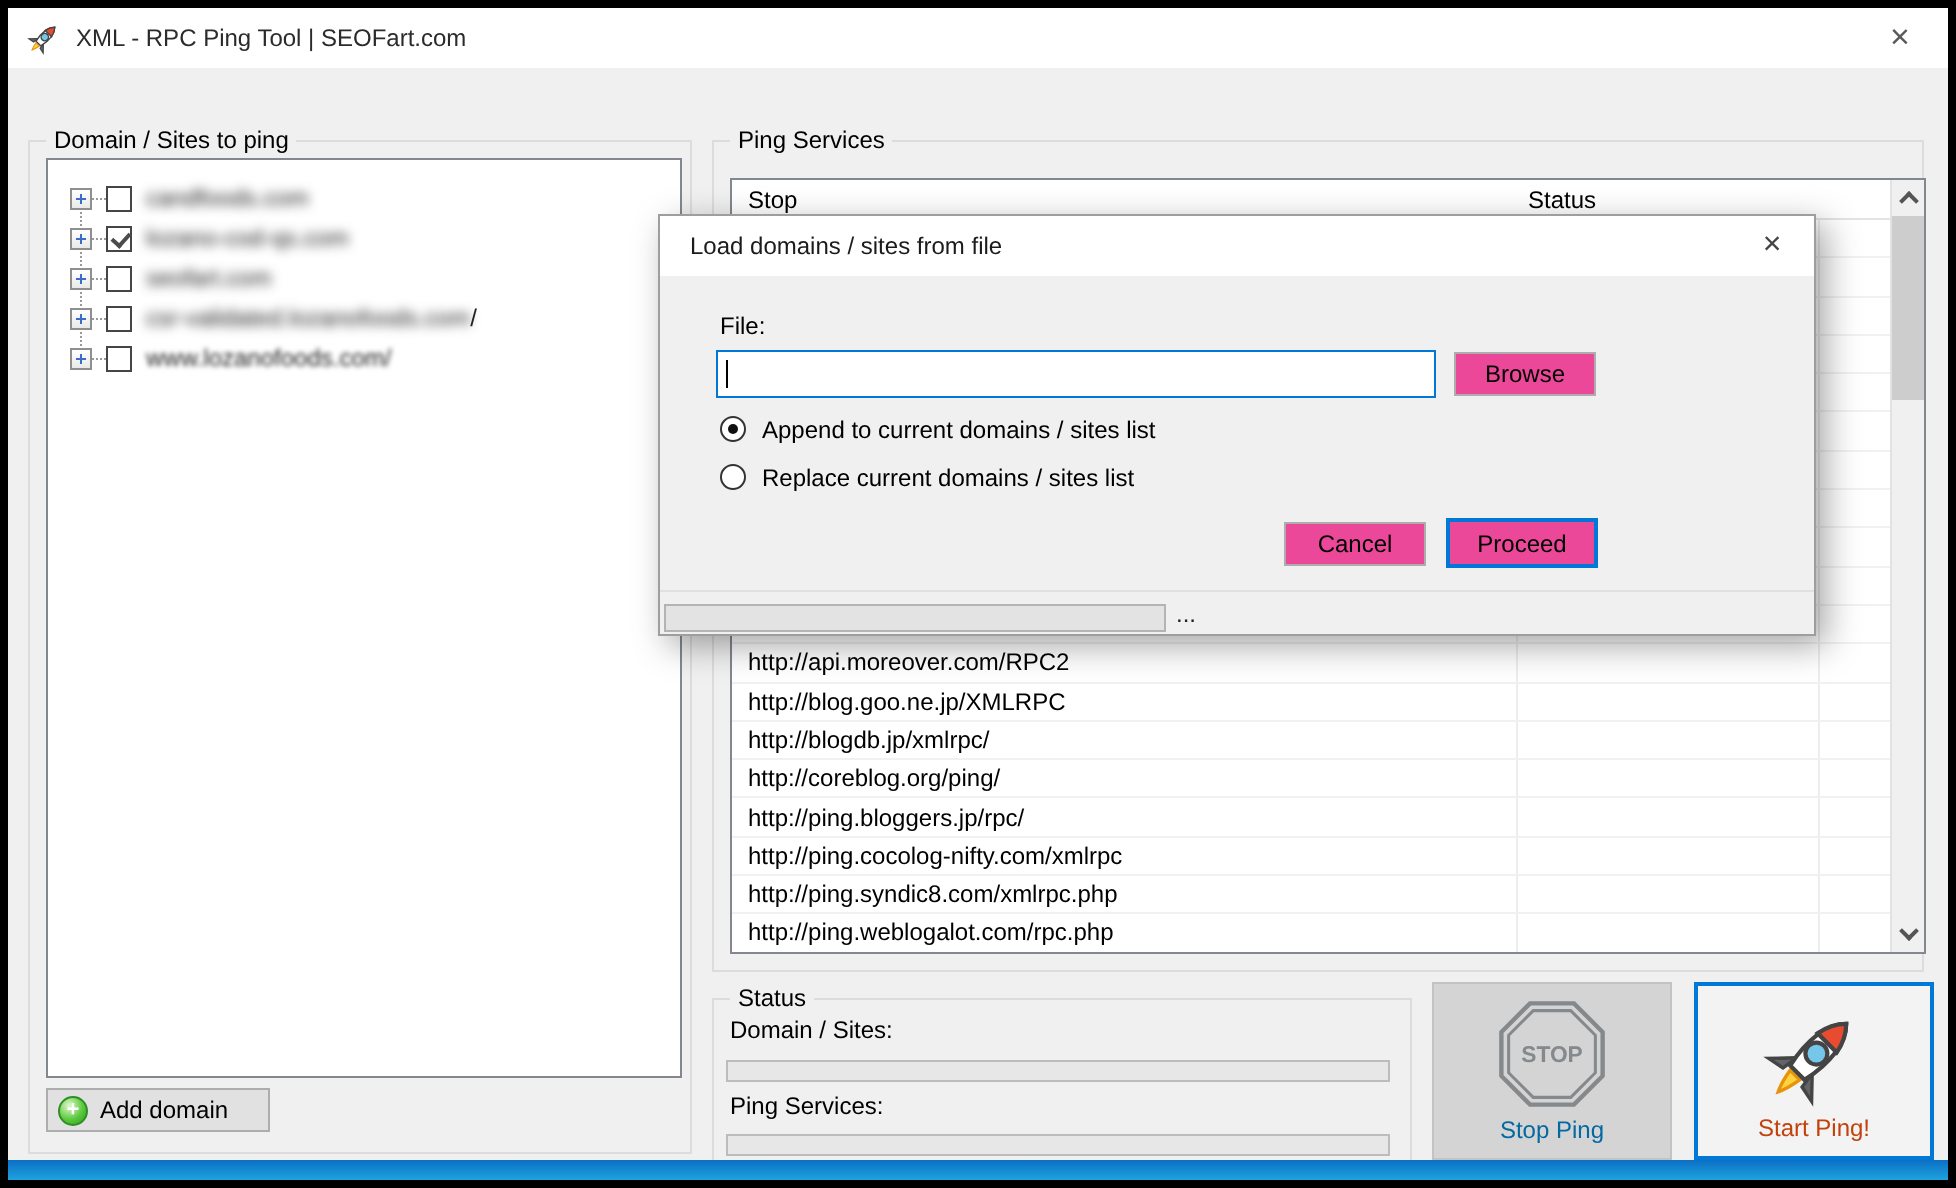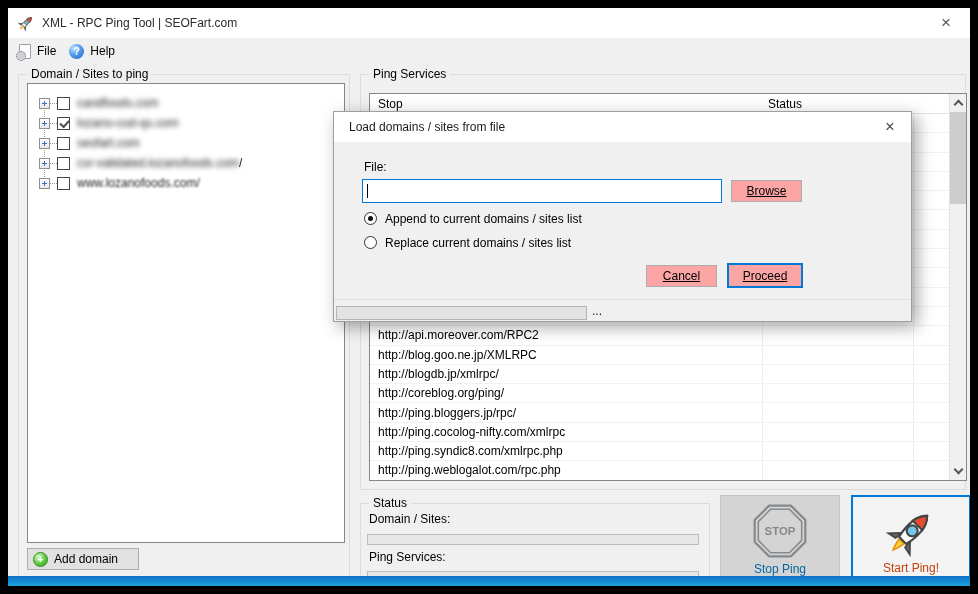--- a/index.html
+++ b/index.html
@@ -1,19 +1,19 @@
 <!DOCTYPE html>
 <html><head>
 <meta charset="utf-8">
 <style>
   html,body{margin:0;padding:0;background:#cfcfcf;}
   *{box-sizing:border-box;}
   .win{
     position:relative;width:978px;height:594px;
-    background:#f0f0f0;border:8px solid #000000;overflow:hidden;
+    background:#f0f0f0;border:4px solid #000000;overflow:hidden;
     font-family:"Liberation Sans",sans-serif;font-size:12px;color:#000;
   }
   .bottombar{position:absolute;left:0;right:0;bottom:0;height:10px;
     background:linear-gradient(180deg,#0b6fc5 0%,#1fa3de 100%);}
   
   .titlebar{position:absolute;left:0;top:0;right:0;height:30px;background:#fff;
     display:flex;align-items:center;padding-left:9px;color:#2b2b2b;}
   .title-ico{width:18px;height:18px;margin-right:7px;flex:none;}
   .closebtn{position:absolute;right:8px;top:2px;width:32px;height:25px;
     display:flex;align-items:center;justify-content:center;color:#5a5a5a;font-size:17px;cursor:default;}
@@ -69,21 +69,21 @@
   .bigicon{position:absolute;top:8px;left:50%;transform:translateX(-50%);}
   
   .dlg{position:absolute;left:325px;top:103px;width:579px;height:211px;background:#f0f0f0;
     border:1px solid #9e9e9e;box-shadow:5px 5px 16px rgba(0,0,0,.35);z-index:20;}
   .dlg-title{position:absolute;left:0;top:0;right:0;height:30px;background:#fff;display:flex;align-items:center;padding-left:15px;color:#1b1b1b;}
   .dlg-close{position:absolute;right:6px;top:3px;width:30px;height:24px;display:flex;align-items:center;justify-content:center;color:#444;font-size:16px;}
   .dlg-filelabel{position:absolute;left:30px;top:48px;}
   .dlg-input{position:absolute;left:28px;top:67px;width:360px;height:24px;background:#fff;border:1px solid #0078d7;}
   .dlg-input input{position:absolute;inset:0;border:none;outline:none;background:transparent;font:inherit;padding:0 4px;}
   .caret{position:absolute;left:4px;top:4px;bottom:4px;width:1px;background:#000;}
-  .btn{background:#fca5a5;border:1px solid #adadad;display:flex;align-items:center;justify-content:center;font:inherit;text-decoration:underline;}
+  .btn{background:#ec4899;border:1px solid #adadad;display:flex;align-items:center;justify-content:center;font:inherit;}
   .dlg-browse{position:absolute;left:397px;top:68px;width:71px;height:22px;}
   .dlg-options{position:absolute;left:30px;top:100px;}
   .radio-row{display:flex;align-items:flex-start;height:15px;margin-bottom:9px;}
   .radio{width:13px;height:13px;border-radius:50%;border:1px solid #333;background:#fff;margin-right:8px;position:relative;flex:none;}
   .radio.sel::after{content:"";position:absolute;left:3px;top:3px;width:5px;height:5px;border-radius:50%;background:#101010;}
   .dlg-cancel{position:absolute;left:312px;top:153px;width:71px;height:22px;}
   .dlg-proceed{position:absolute;left:393px;top:151px;width:76px;height:25px;border:2px solid #0078d7;}
   .dlg-sep{position:absolute;left:0;right:0;top:187px;height:1px;background:#e0e0e0;}
   .dlg-pbar{position:absolute;left:2px;top:194px;width:251px;height:14px;background:#e3e3e3;border:1px solid #b4b4b4;}
   .dlg-pbar .fill{height:100%;background:#06b025;width:0;}
@@ -104,32 +104,20 @@
         <path d="M32 5 C36.5 9.5 39 15 40 21 L24 21 C25 15 27.5 9.5 32 5 Z" fill="#e84b2f" stroke="#444" stroke-width="2.5"></path>
         <circle cx="32" cy="30" r="6.5" fill="#74c7e8" stroke="#444" stroke-width="2.5"></circle>
       </g>
     </svg>
     <span>XML - RPC Ping Tool  | SEOFart.com</span>
     <div class="closebtn">
       <span>×</span>
     </div>
   </div>
 
-  <div class="menubar">
-    <div class="menuitem">
-      <span class="file-ico"></span>
-      <span>File</span>
-    </div>
-    <div class="menuitem">
-      <span class="help-ico">
-          <span>?</span>
-        </span>
-      <span>Help</span>
-    </div>
-  </div>
 
   <div class="gb" style="left:10px;top:66px;width:332px;height:507px;">
     <span class="gb-label">Domain / Sites to ping</span>
     <div class="treebox">
       <div class="tconn"></div>
       <div id="tree-items">
           <div class="titem">
             <span class="expander"></span>
             <span class="stub"></span>
             <span class="cb"></span>

